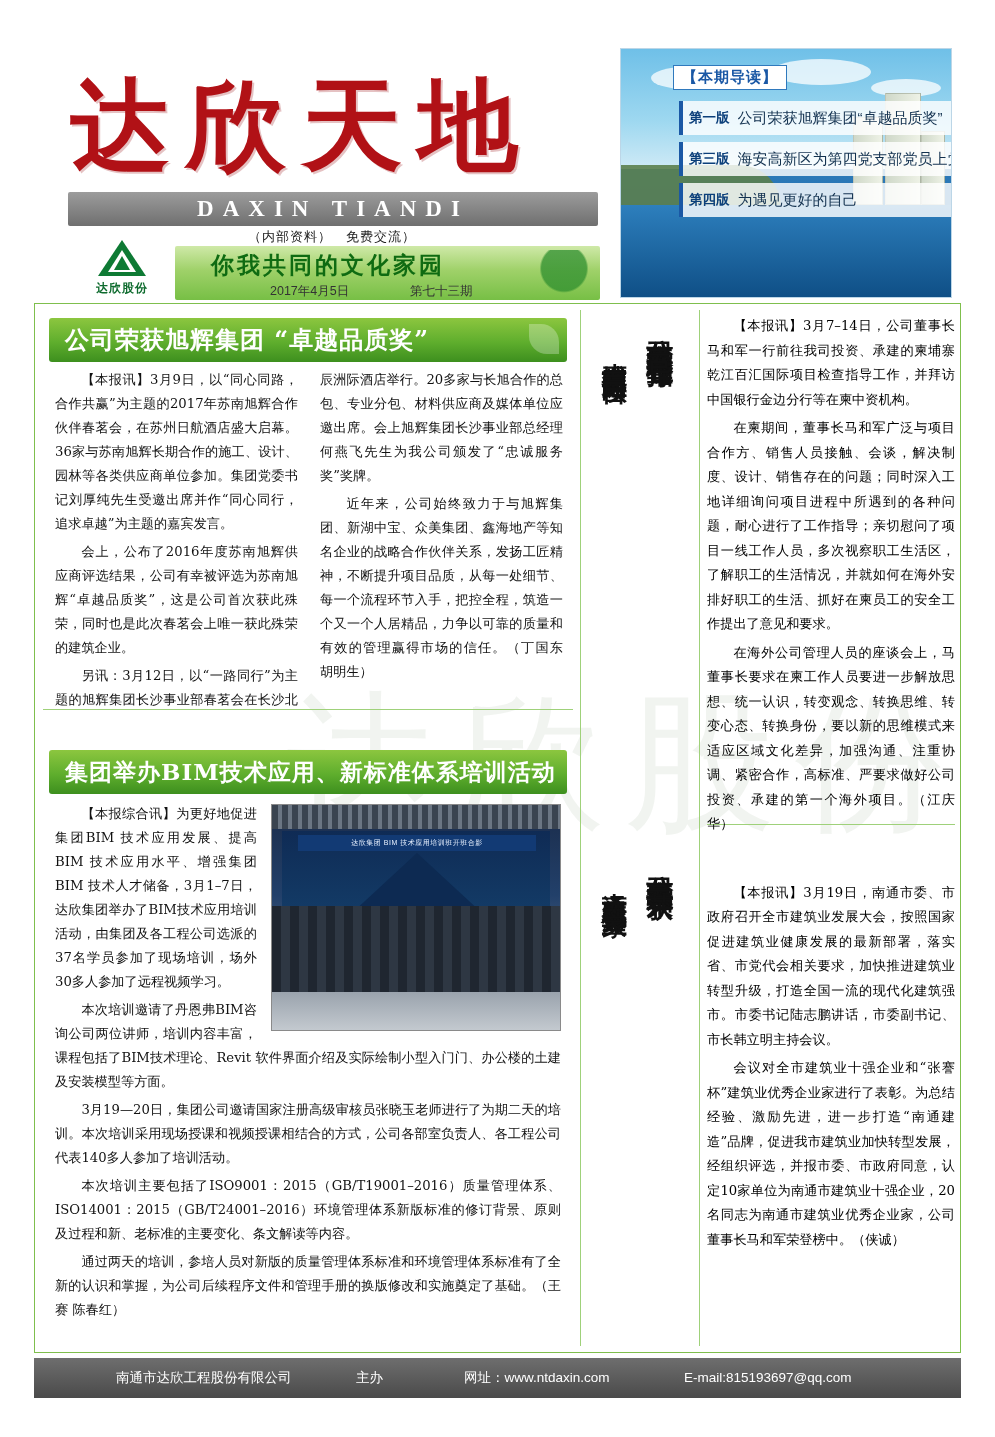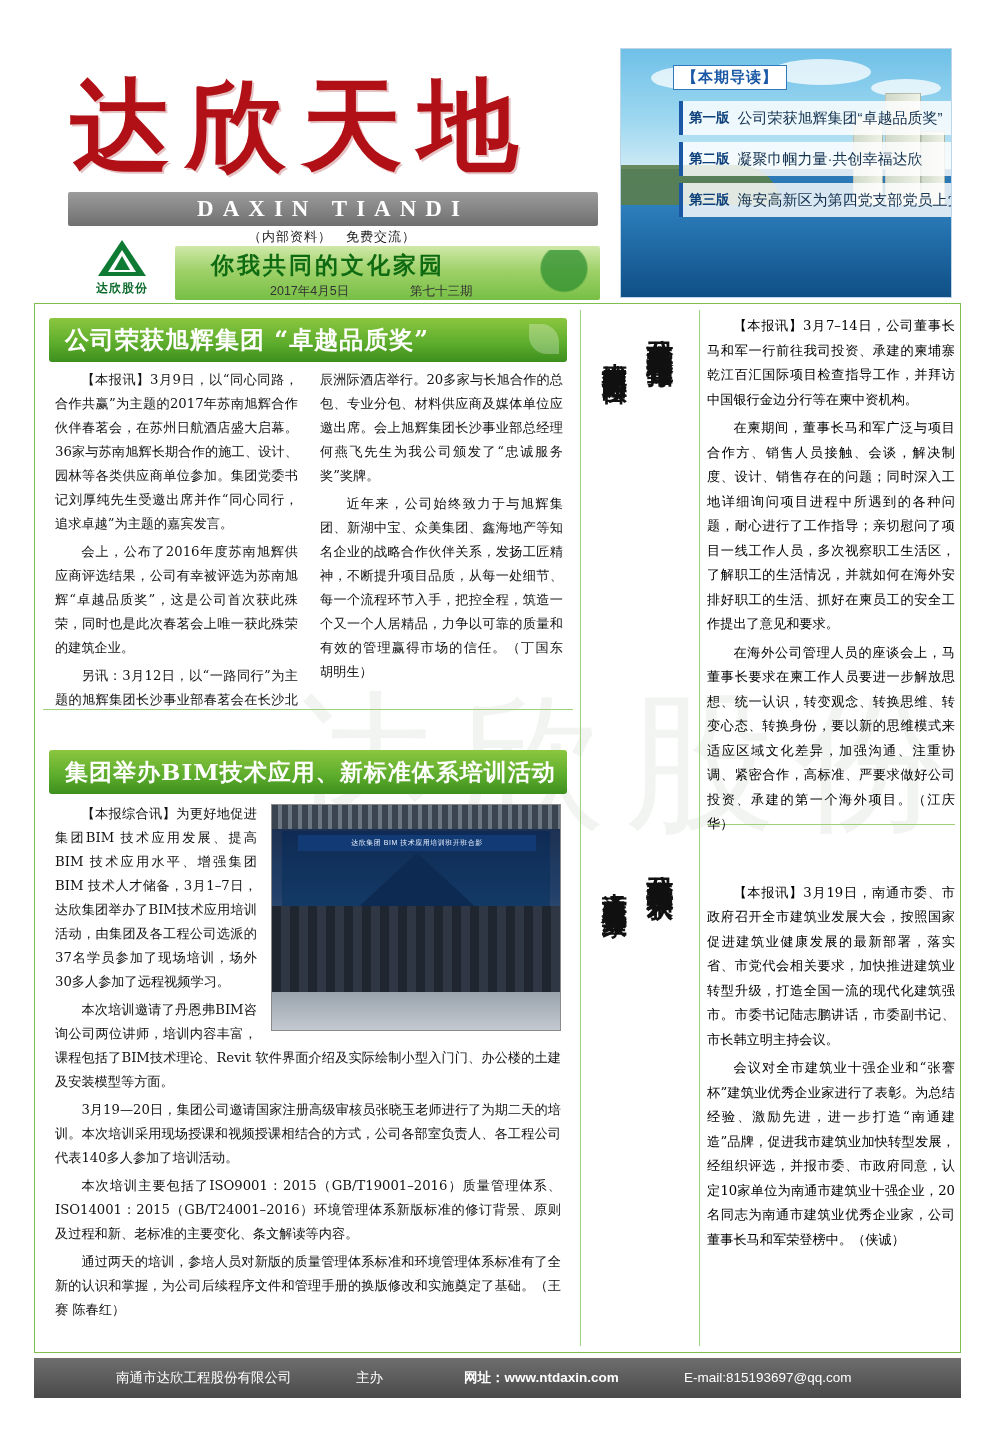--- a/index.html
+++ b/index.html
@@ -379,21 +379,21 @@
     font-size: 13.5px;
   }
   .footer .f {
     position: absolute;
     top: 0;
     line-height: 40px;
     white-space: nowrap;
   }
   .f-company { left: 82px; text-align: right; }
   .f-sponsor { left: 322px; }
-  .f-weburl { left: 430px; font-weight: bold; }
+  .f-weburl { left: 430px; }
   .f-email  { left: 650px; }
 </style>
 </head>
 <body>
 
 <div class="page">
 
   <div class="masthead">
 
     <div class="logo-title">达欣天地</div>
@@ -435,26 +435,26 @@
       <div class="water"></div>
 
       <div class="toc-head">【本期导读】</div>
 
       <div class="toc-list">
         <div class="toc-item">
           <span class="lbl">第一版</span>
           <span class="txt">公司荣获旭辉集团“卓越品质奖”</span>
         </div>
         <div class="toc-item">
-          <span class="lbl">第二版</span>
-          <span class="txt">凝聚巾帼力量·共创幸福达欣</span>
+          <span class="lbl">第三版</span>
+          <span class="txt">海安高新区为第四党支部党员上党课</span>
         </div>
         <div class="toc-item">
-          <span class="lbl">第三版</span>
-          <span class="txt">海安高新区为第四党支部党员上党课</span>
+          <span class="lbl">第四版</span>
+          <span class="txt">为遇见更好的自己</span>
         </div>
       </div>
     </div>
   </div>
 
   <div class="content">
 
     <div class="watermark">达欣股份</div>
 
     <div class="vdiv" style="left:545px;"></div>

